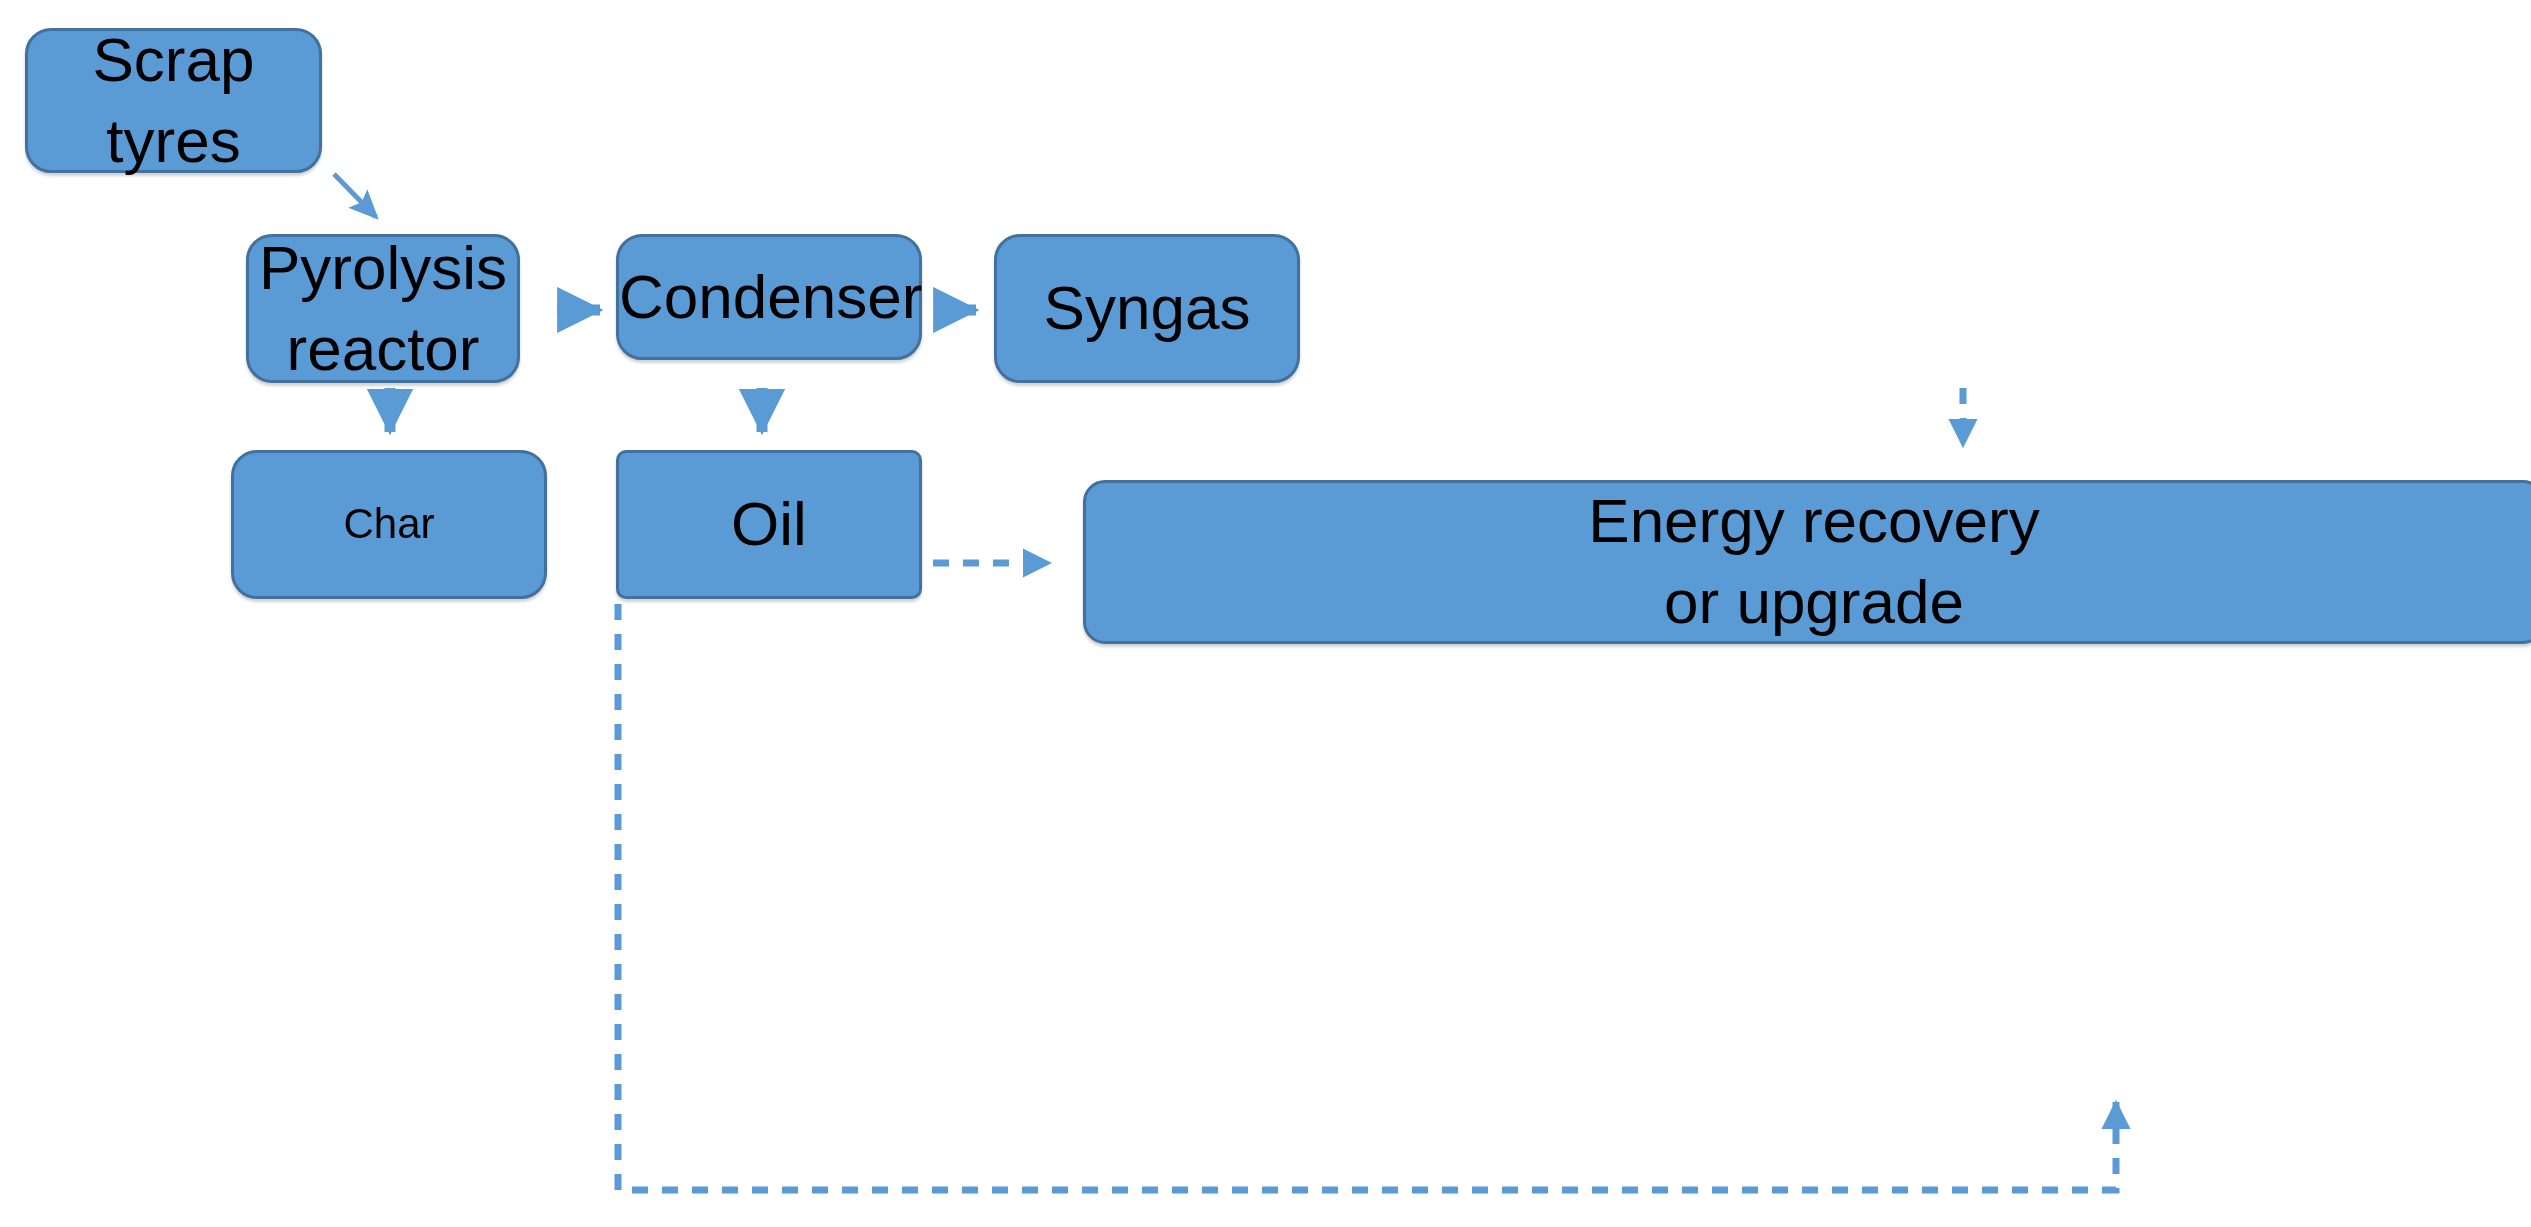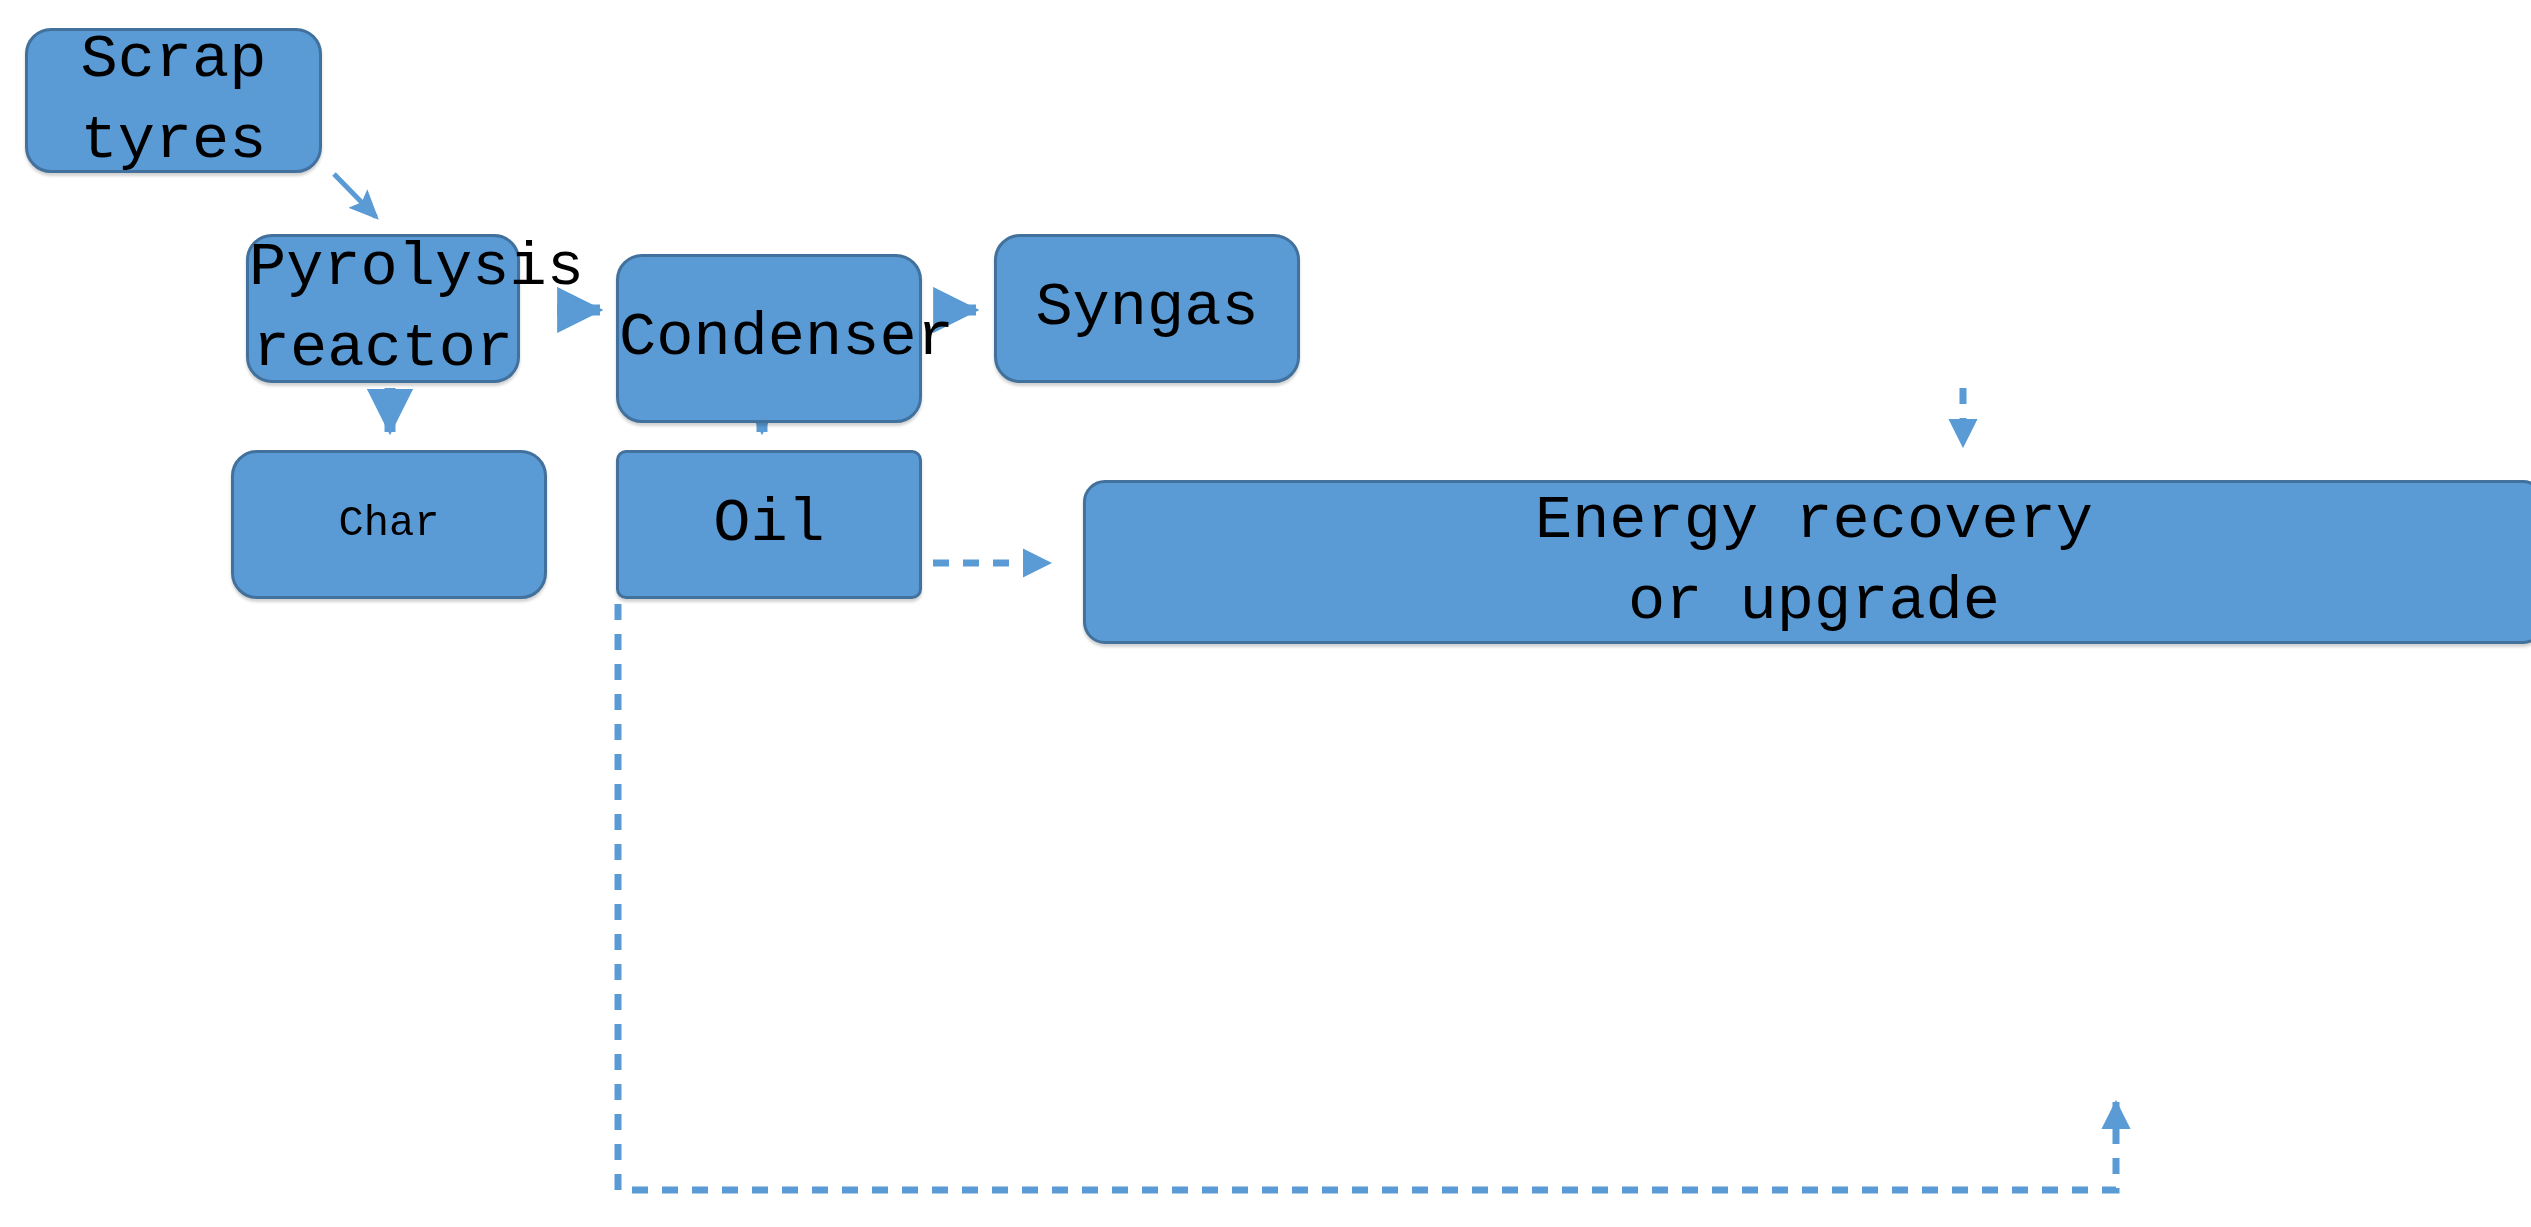--- a/index.html
+++ b/index.html
@@ -30,33 +30,33 @@
     position: absolute;
     box-sizing: border-box;
     background: #5B9BD5;
     border: 3px solid #41719C;
     border-radius: 26px;
     display: flex;
     align-items: center;
     justify-content: center;
     text-align: center;
     color: #000000;
-    font-family: Liberation Mono, monospace;
+    font-family: Liberation Sans, sans-serif;
     line-height: 1.30;
     box-shadow: 0 3px 3px rgba(0,0,0,0.18);
     white-space: pre-line;
   }
   .node-label {
     display: block;
     width: 100%;
     white-space: pre-line;
   }
   #node-scrap-tyres   { left: 25px;   top: 28px;  width: 297px;  height: 145px;  font-size: 62px; }
   #node-pyrolysis     { left: 246px;  top: 234px; width: 274px;  height: 149px;  font-size: 62px; }
-  #node-condenser     { left: 616px;  top: 234px; width: 306px;  height: 169px;  font-size: 62px; margin-top: 20px; }
+  #node-condenser     { left: 616px;  top: 234px; width: 306px;  height: 126px;  font-size: 62px; }
   #node-syngas        { left: 994px;  top: 234px; width: 306px;  height: 149px;  font-size: 62px; }
   #node-char          { left: 231px;  top: 450px; width: 316px;  height: 149px;  font-size: 42px; }
   #node-oil           { left: 616px;  top: 450px; width: 306px;  height: 149px;  font-size: 62px; border-radius: 10px; }
   #node-energy        { left: 1083px; top: 480px; width: 1462px; height: 164px;  font-size: 62px; border-radius: 22px; }
 </style>
 </head>
 <body>
 
 <div id="canvas">
 

